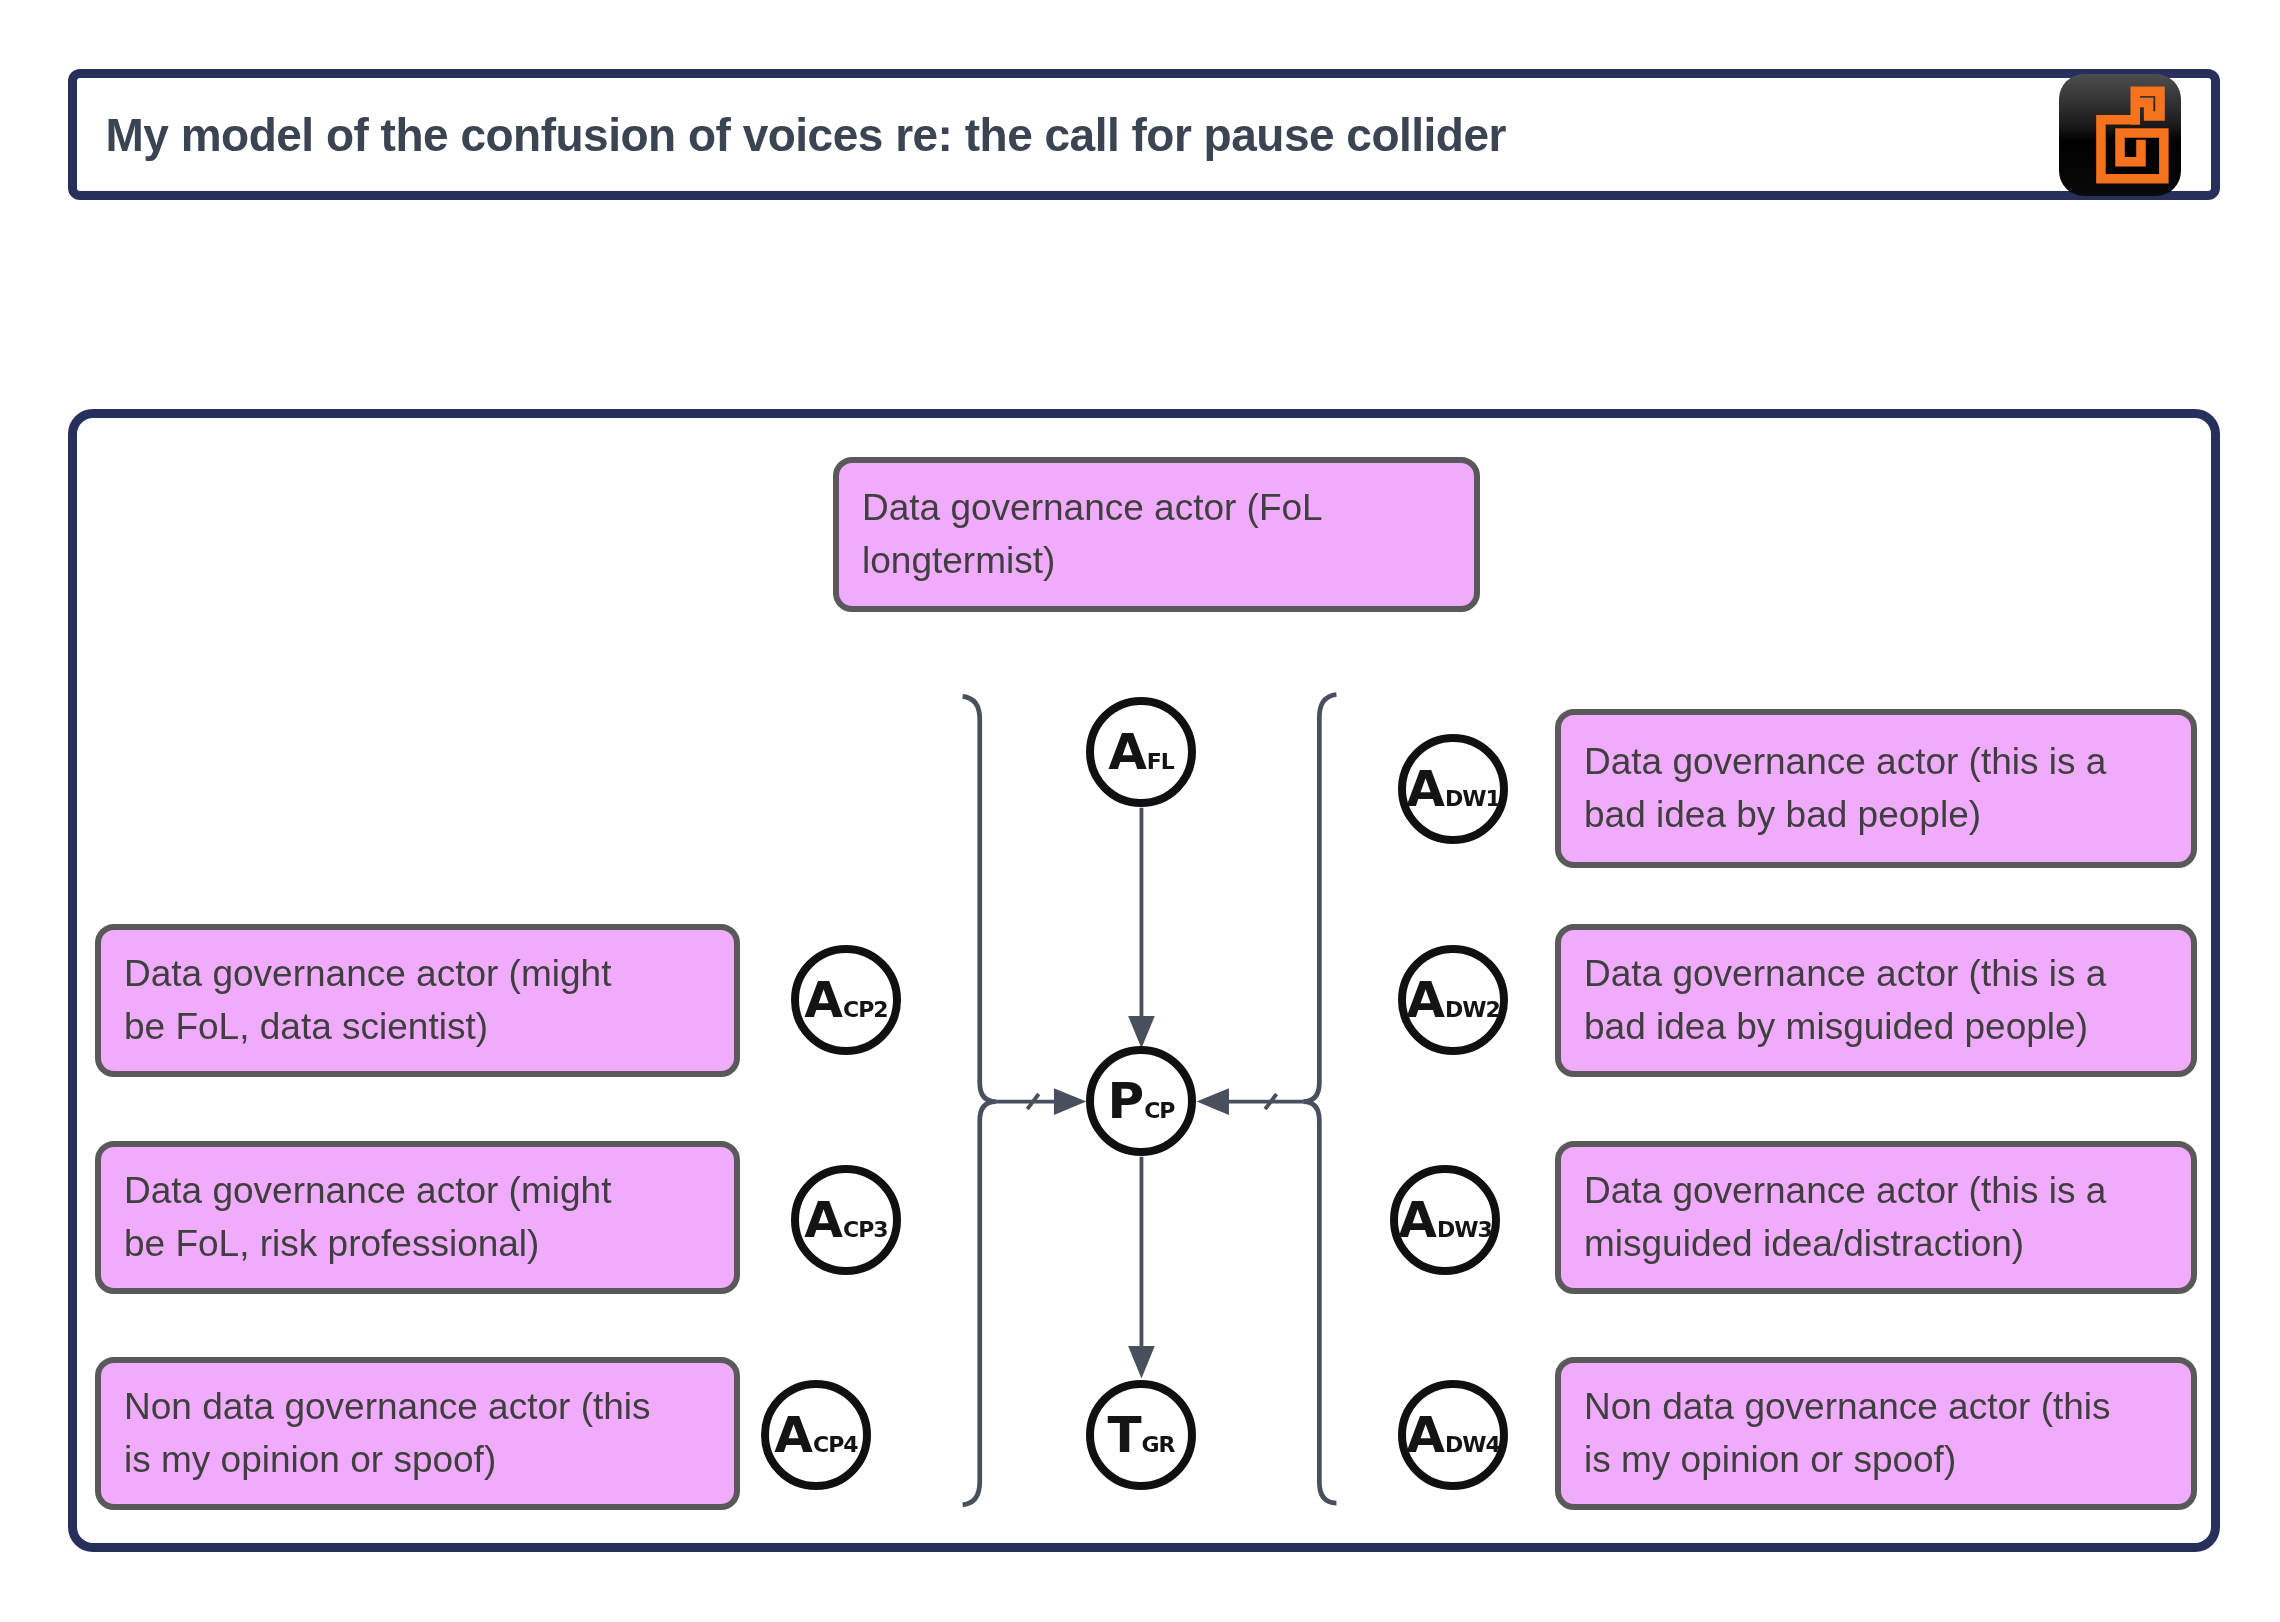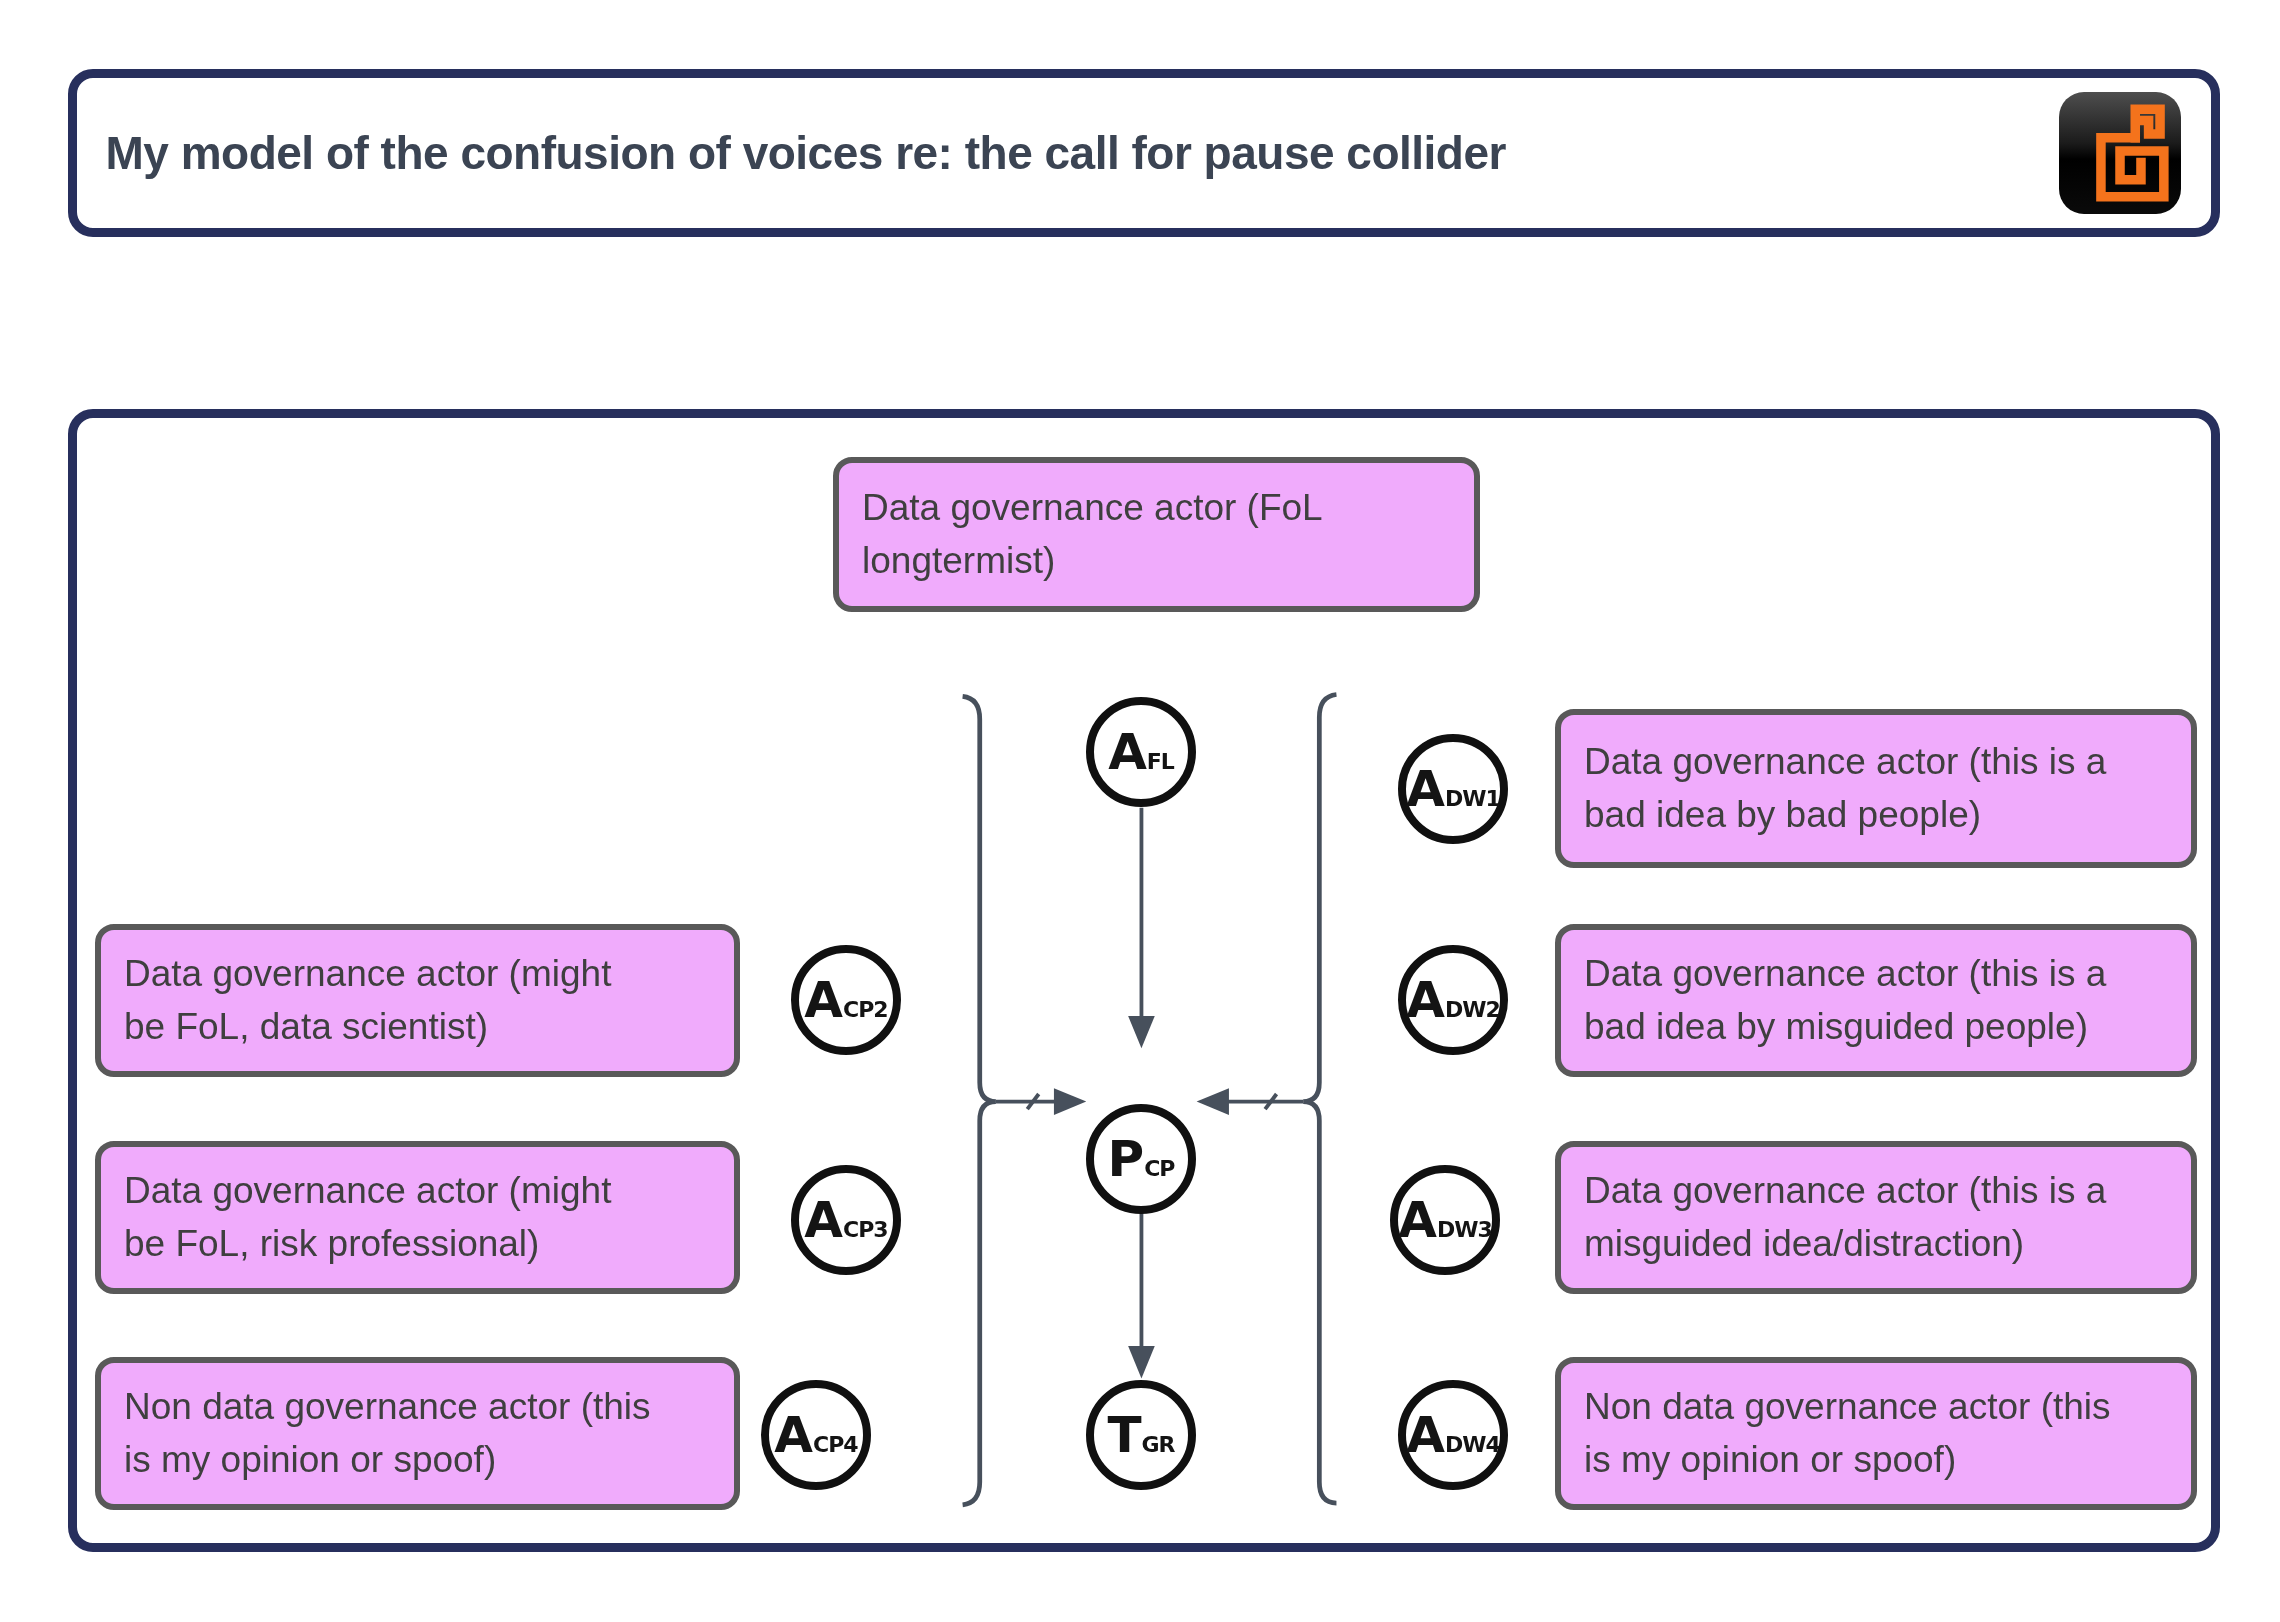--- a/index.html
+++ b/index.html
@@ -1,21 +1,21 @@
 <!DOCTYPE html>
 <html style="font-size:15px"><head>
 <meta charset="utf-8">
 <style>
   html,body{margin:0;padding:0;background:#ffffff;}
   body{width:2281px;height:1623px;position:relative;overflow:hidden;
        font-family:"Liberation Sans", sans-serif;}
 
   
-  .title-box{position:absolute;left:68px;top:69px;width:2152px;height:168px;
-    box-sizing:border-box;border:9.5px solid #272f5d;border-radius:25px;
+  .title-box{position:absolute;left:68px;top:69px;width:2152px;height:131px;
+    box-sizing:border-box;border:9.5px solid #272f5d;border-radius:12px;
     background:#fff;display:flex;align-items:center;}
   .title-text{margin-left:28.5px;font-size:46px;font-weight:700;color:#3b4453;
     letter-spacing:-0.5px;white-space:nowrap;}
   .app-logo{position:absolute;right:30px;top:50%;transform:translateY(-50%);
     width:122px;height:122px;border-radius:25px;
     background:linear-gradient(180deg,#4e4e4e 0%,#1b1b1b 42%,#000 55%,#0a0a0a 100%);
     display:flex;align-items:center;justify-content:center;}
 
   
   .diagram-frame{position:absolute;left:68px;top:409px;width:2152px;height:1143px;
@@ -110,21 +110,21 @@
 misguided idea/distraction)</div>
 </div>
 <div class="gbox" style="left:1555px;top:1357px;width:642px;height:153px;">
   <div class="btxt">Non data governance actor (this
 is my opinion or spoof)</div>
 </div>
 
 <div class="node" style="left:1086px;top:697px;">
   <span class="lbl"><span class="nmain">A</span><span class="nsub">FL</span></span>
 </div>
-<div class="node" style="left:1086px;top:1104px;">
+<div class="node" style="left:1086px;top:1046px;">
   <span class="lbl"><span class="nmain">P</span><span class="nsub">CP</span></span>
 </div>
 <div class="node" style="left:1086px;top:1380px;">
   <span class="lbl"><span class="nmain">T</span><span class="nsub">GR</span></span>
 </div>
 
 <div class="node" style="left:791px;top:945px;">
   <span class="lbl"><span class="nmain">A</span><span class="nsub">CP2</span></span>
 </div>
 <div class="node" style="left:791px;top:1165px;">

